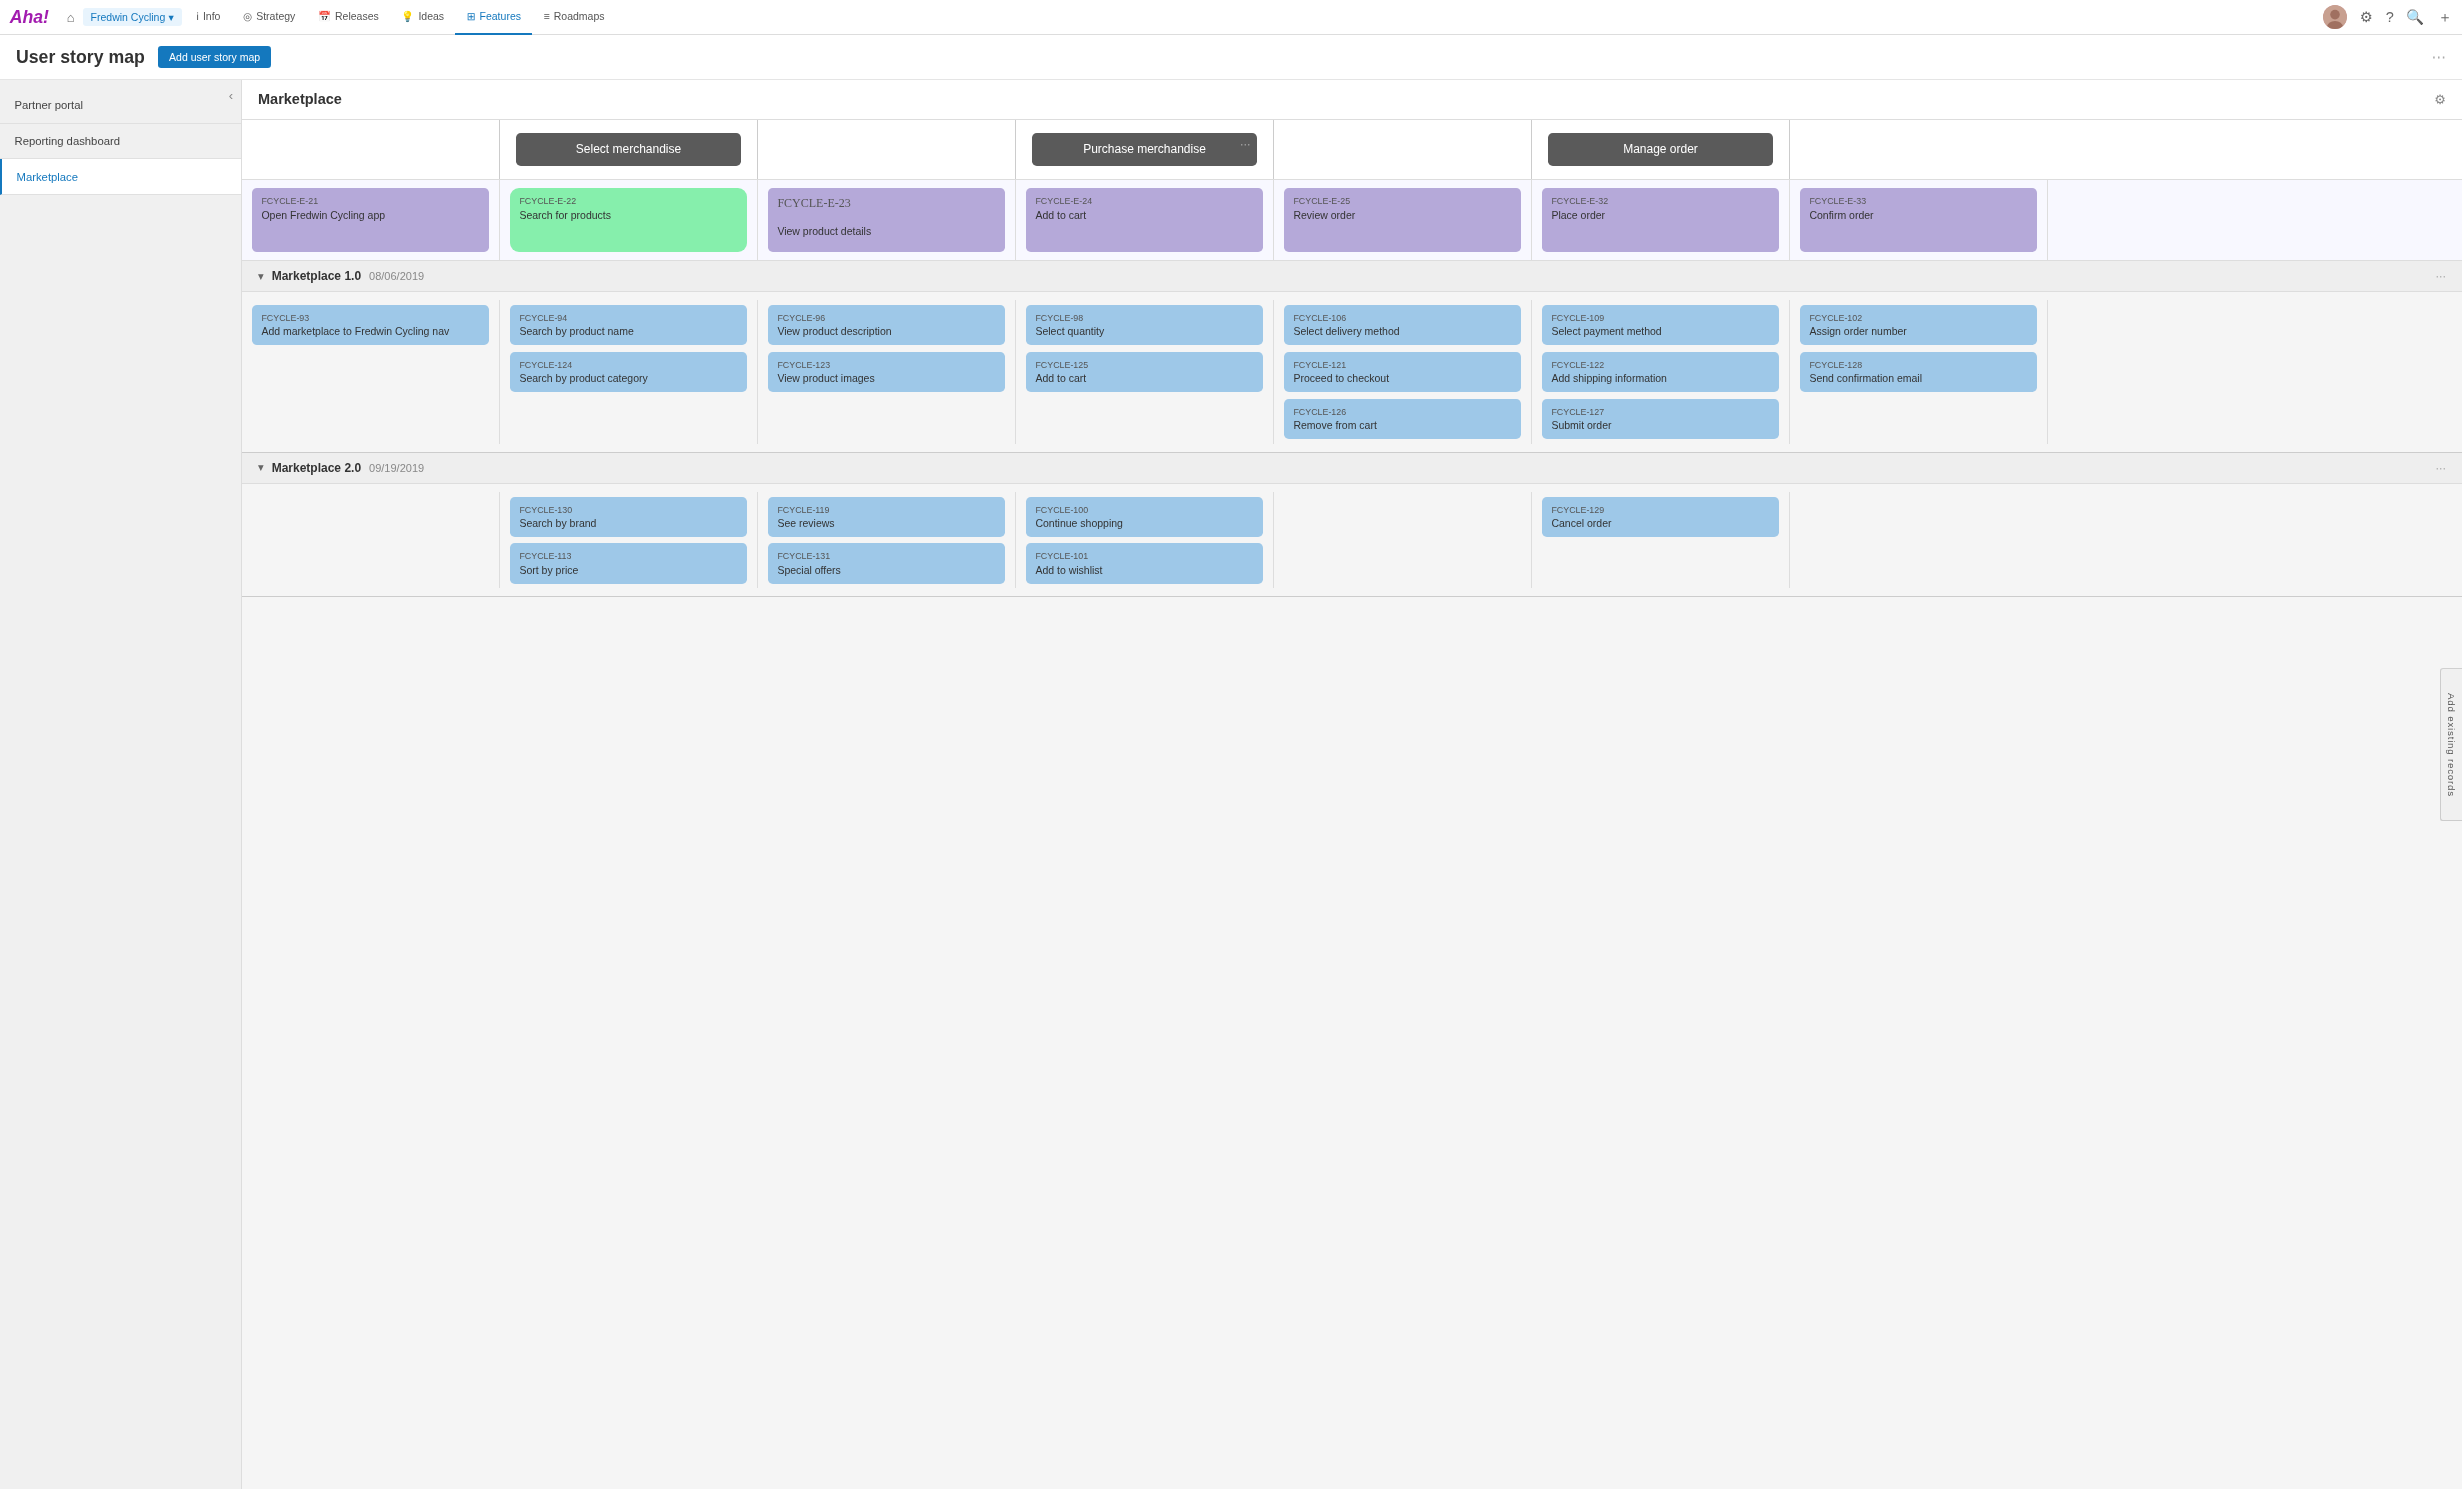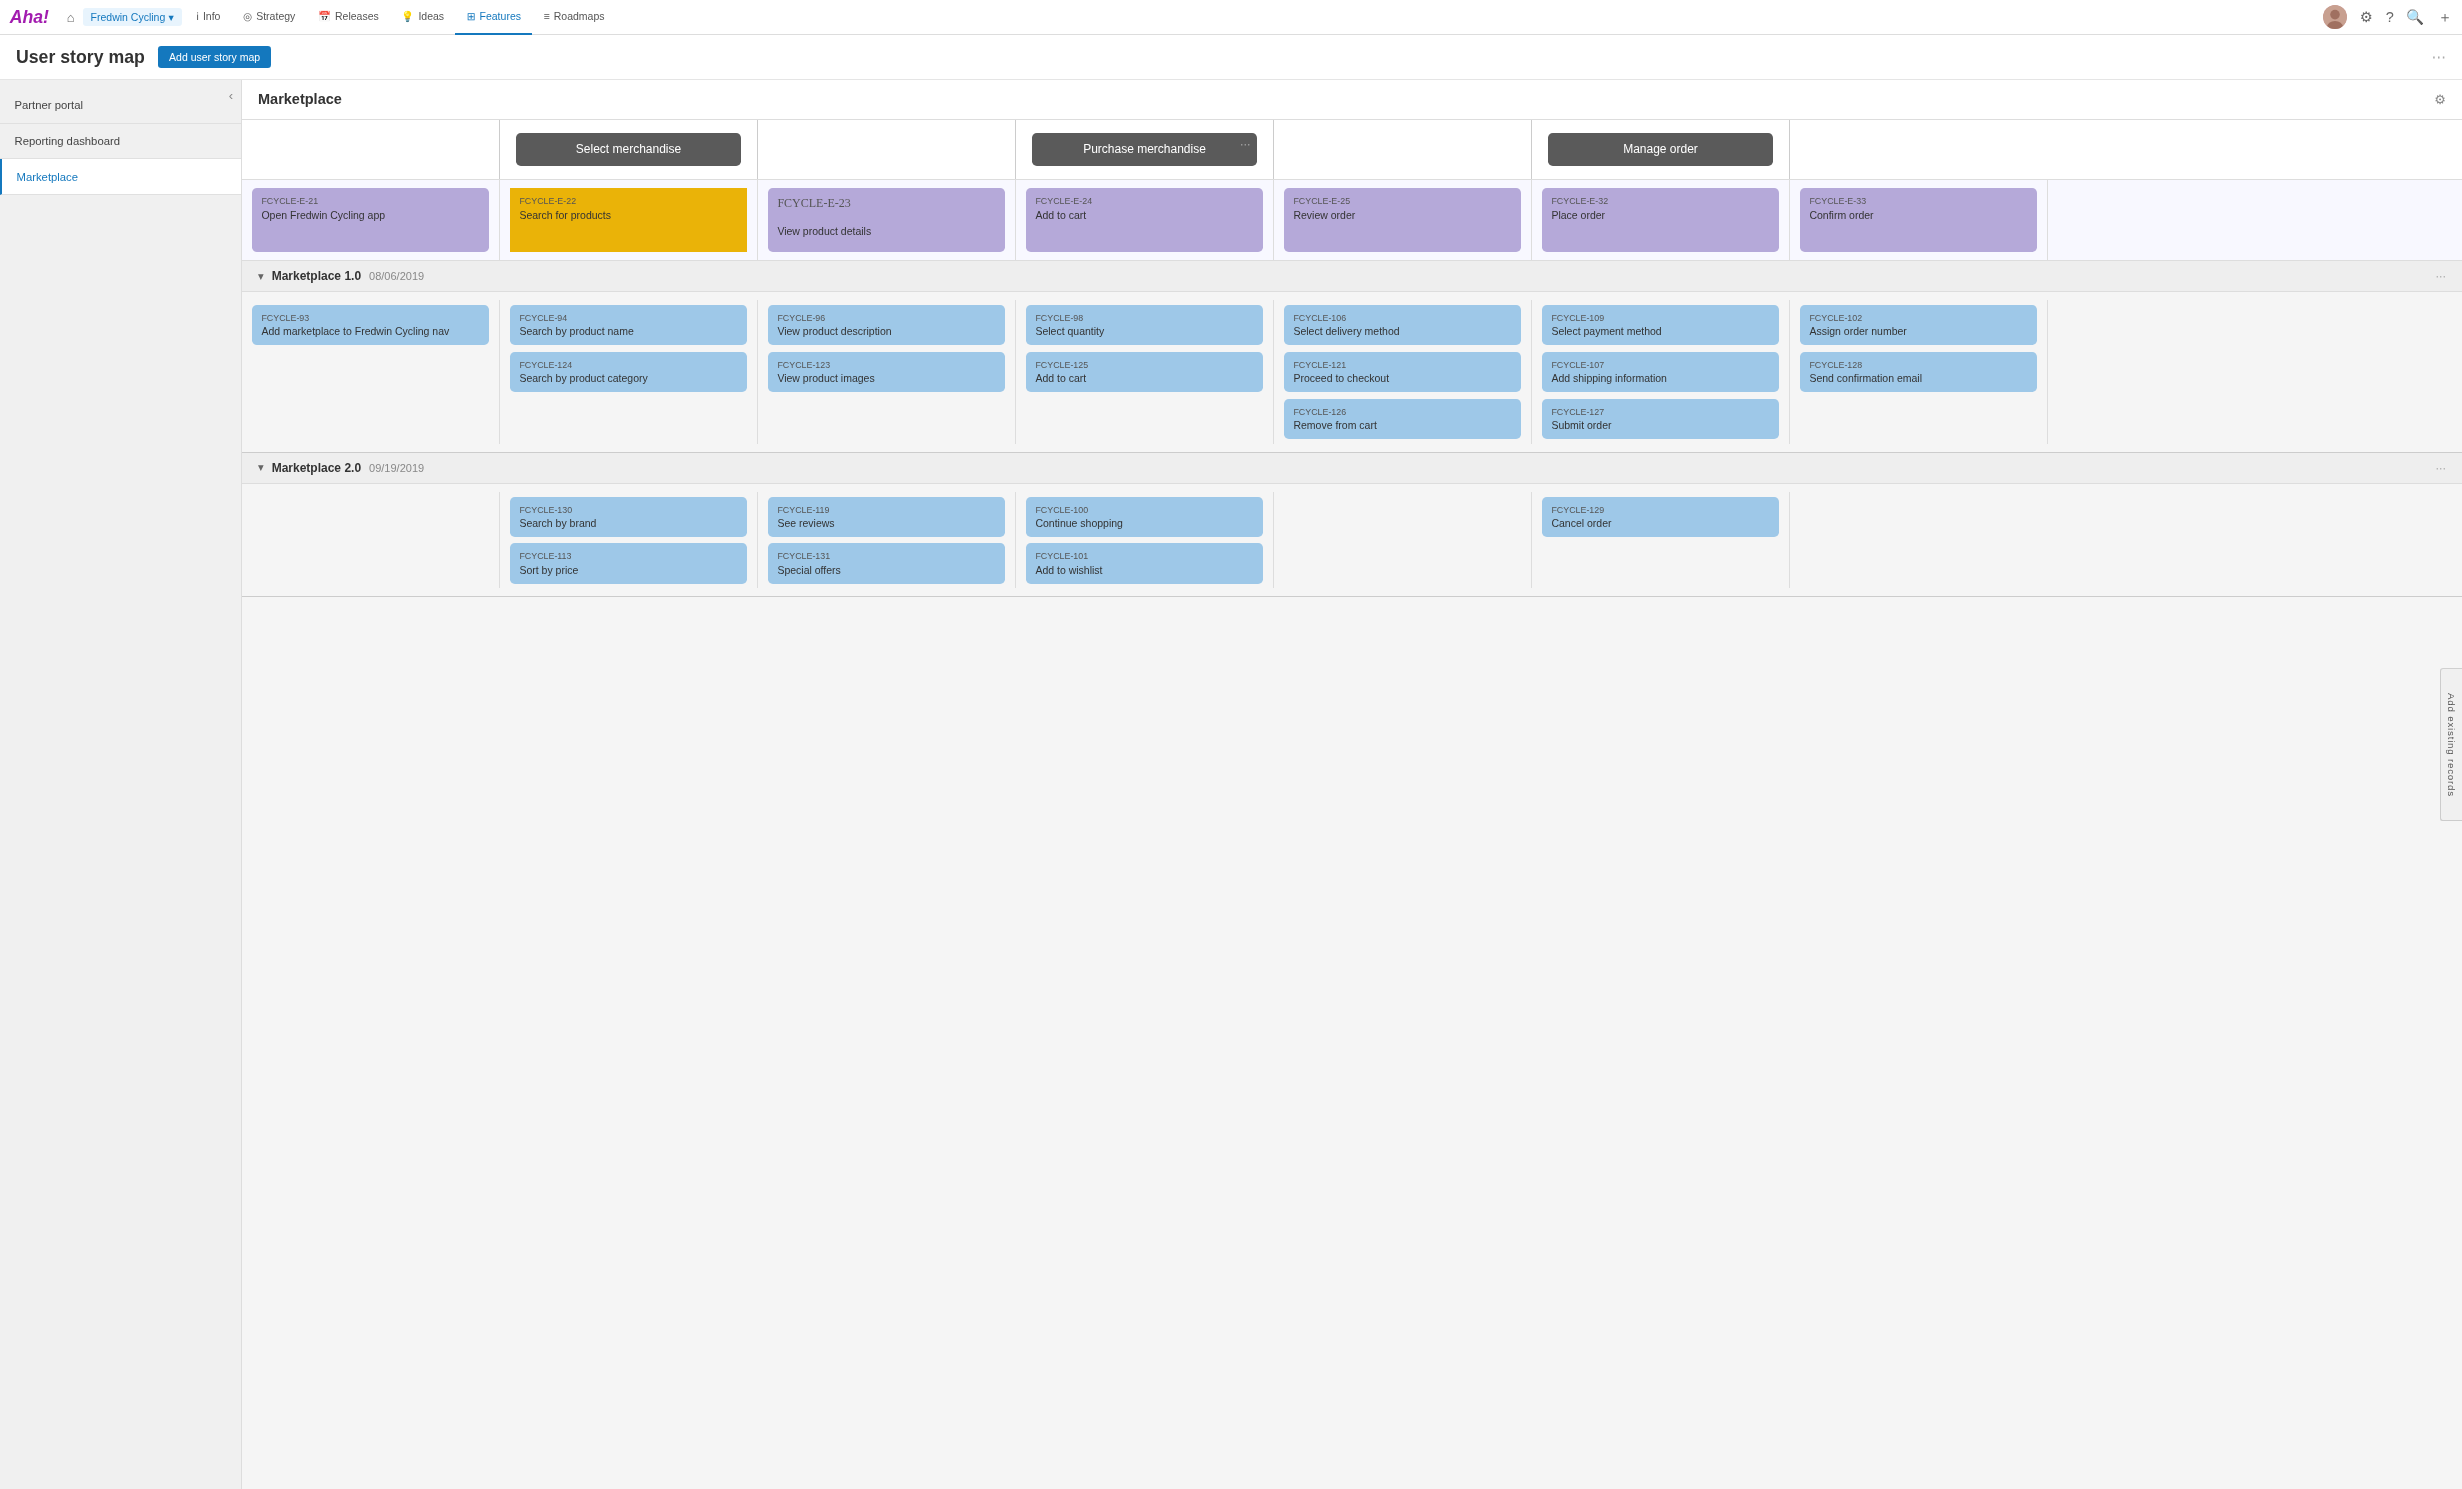--- a/index.html
+++ b/index.html
@@ -199,21 +199,21 @@
       </div>
 
       <div style="display:flex;background:#f8f8ff;border-bottom:1.6px solid #ddd;min-height:81px;overflow-x:auto;">
         <div style="min-width:258px;padding:8px 9.7px;border-right:0.8px solid #ddd;">
           <div style="background:#b5a9d9;border-radius:4.8px;padding:8px 9.7px;cursor:pointer;min-height:64px;">
             <div style="font-size:8.9px;color:#555;margin-bottom:3.2px;">FCYCLE-E-21</div>
             <div style="font-size:10.5px;color:#333;font-weight:500;">Open Fredwin Cycling app</div>
           </div>
         </div>
         <div style="min-width:258px;padding:8px 9.7px;border-right:0.8px solid #ddd;">
-          <div style="background:#eab308;border-radius:0;padding:8px 9.7px;cursor:pointer;min-height:64px;">
+          <div style="background:#86efac;border-radius:9px;padding:8px 9.7px;cursor:pointer;min-height:64px;">
             <div style="font-size:8.9px;color:#555;margin-bottom:3.2px;">FCYCLE-E-22</div>
             <div style="font-size:10.5px;color:#333;font-weight:500;">Search for products</div>
           </div>
         </div>
         <div style="min-width:258px;padding:8px 9.7px;border-right:0.8px solid #ddd;">
           <div style="background:#b5a9d9;border-radius:4.8px;padding:8px 9.7px;cursor:pointer;min-height:64px;">
             <div style="font-size:12px;color:#555;margin-bottom:14px;font-family:Liberation Serif, serif;">FCYCLE-E-23</div>
             <div style="font-size:10.5px;color:#333;font-weight:500;">View product details</div>
           </div>
         </div>
@@ -306,21 +306,21 @@
               <div class="card-title">Remove from cart</div>
             </div>
           </div>
 
           <div class="story-col">
             <div class="story-card">
               <div class="card-id">FCYCLE-109</div>
               <div class="card-title">Select payment method</div>
             </div>
             <div class="story-card">
-              <div class="card-id">FCYCLE-107</div>
+              <div class="card-id">FCYCLE-122</div>
               <div class="card-title">Add shipping information</div>
             </div>
             <div class="story-card">
               <div class="card-id">FCYCLE-127</div>
               <div class="card-title">Submit order</div>
             </div>
           </div>
 
           <div class="story-col">
             <div class="story-card">

